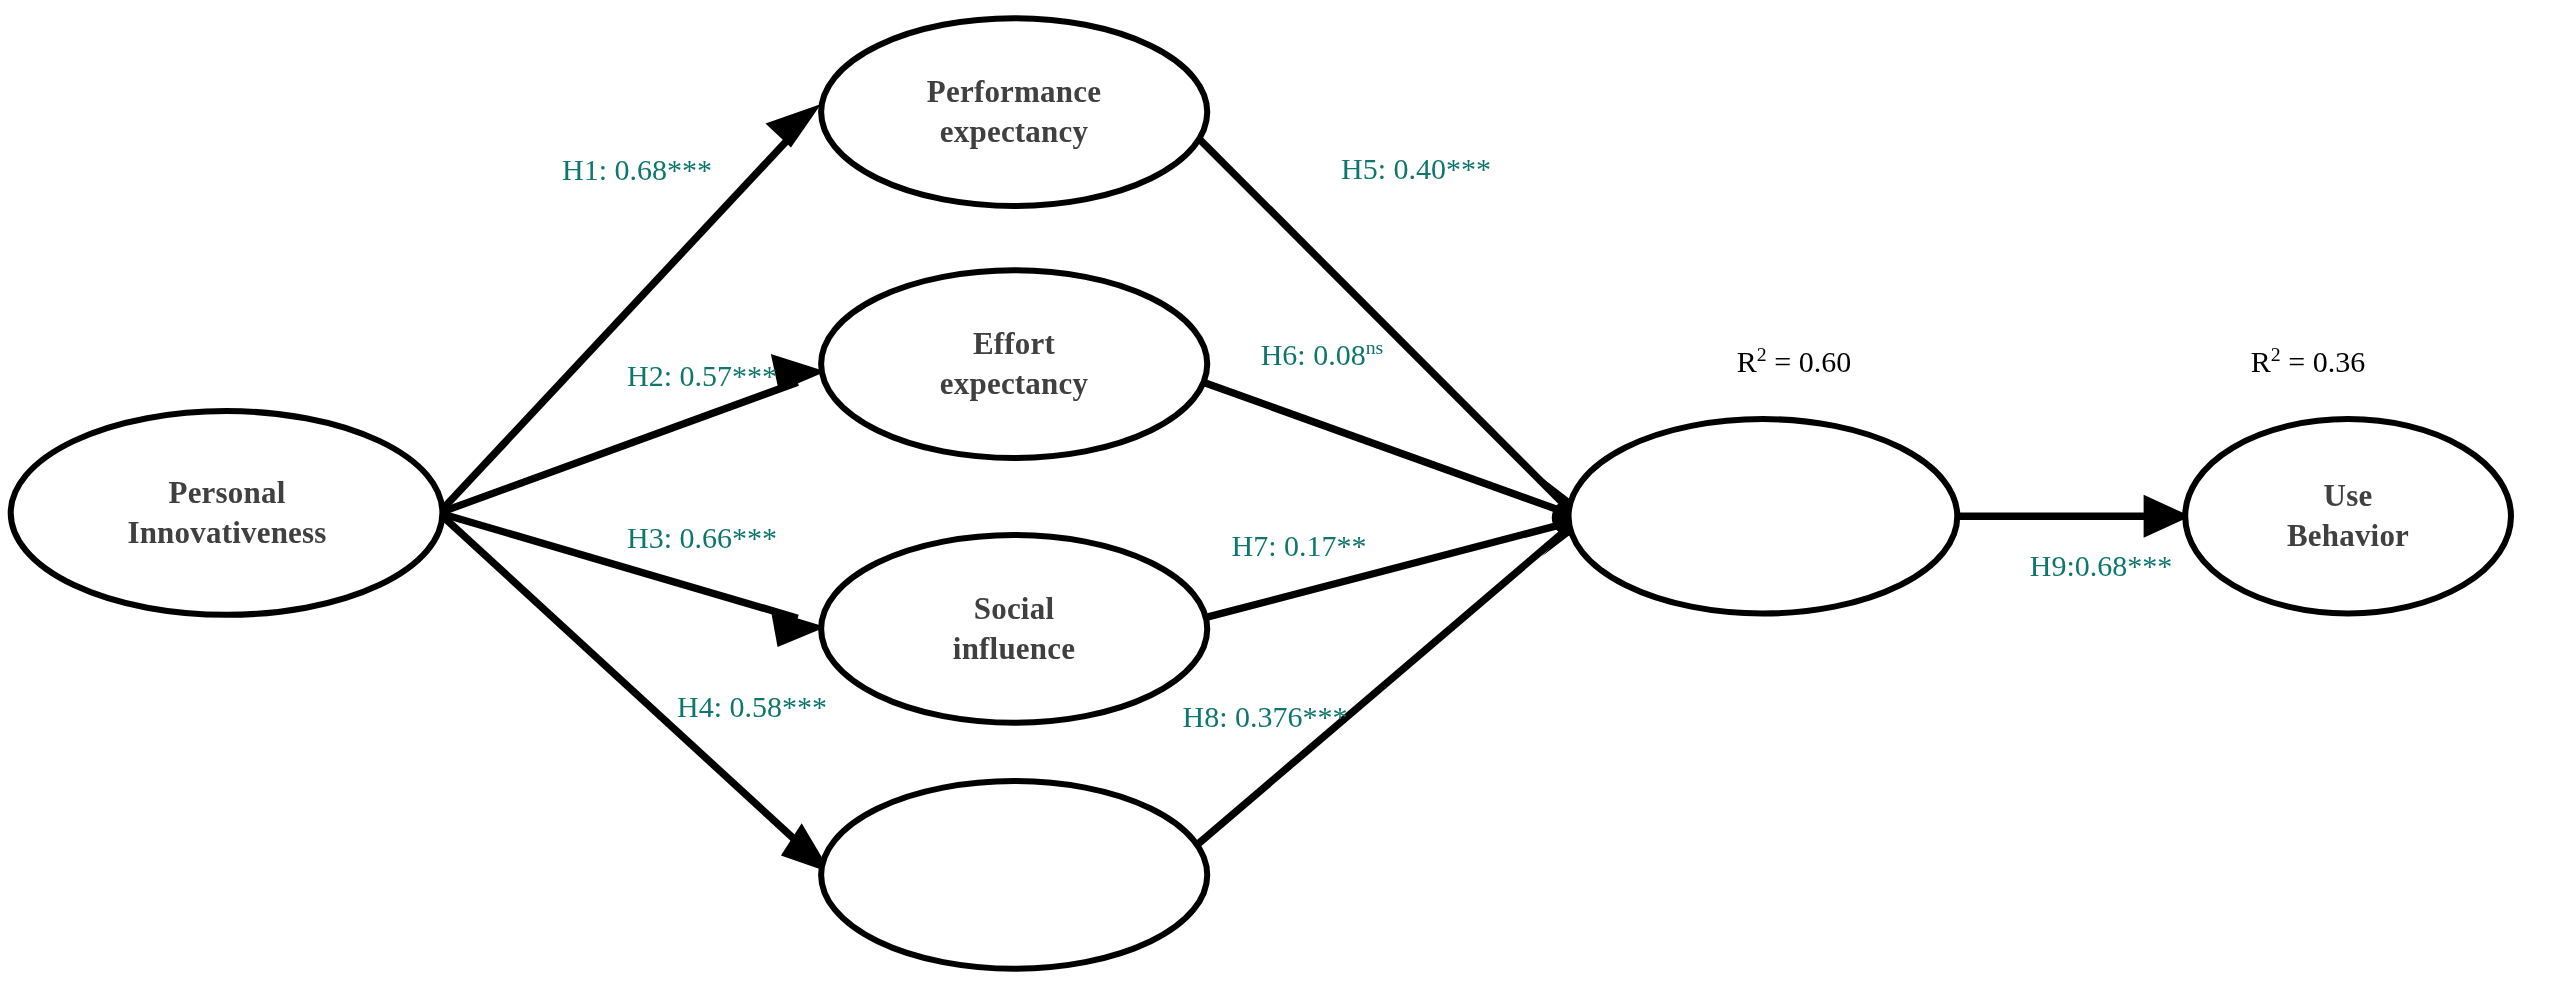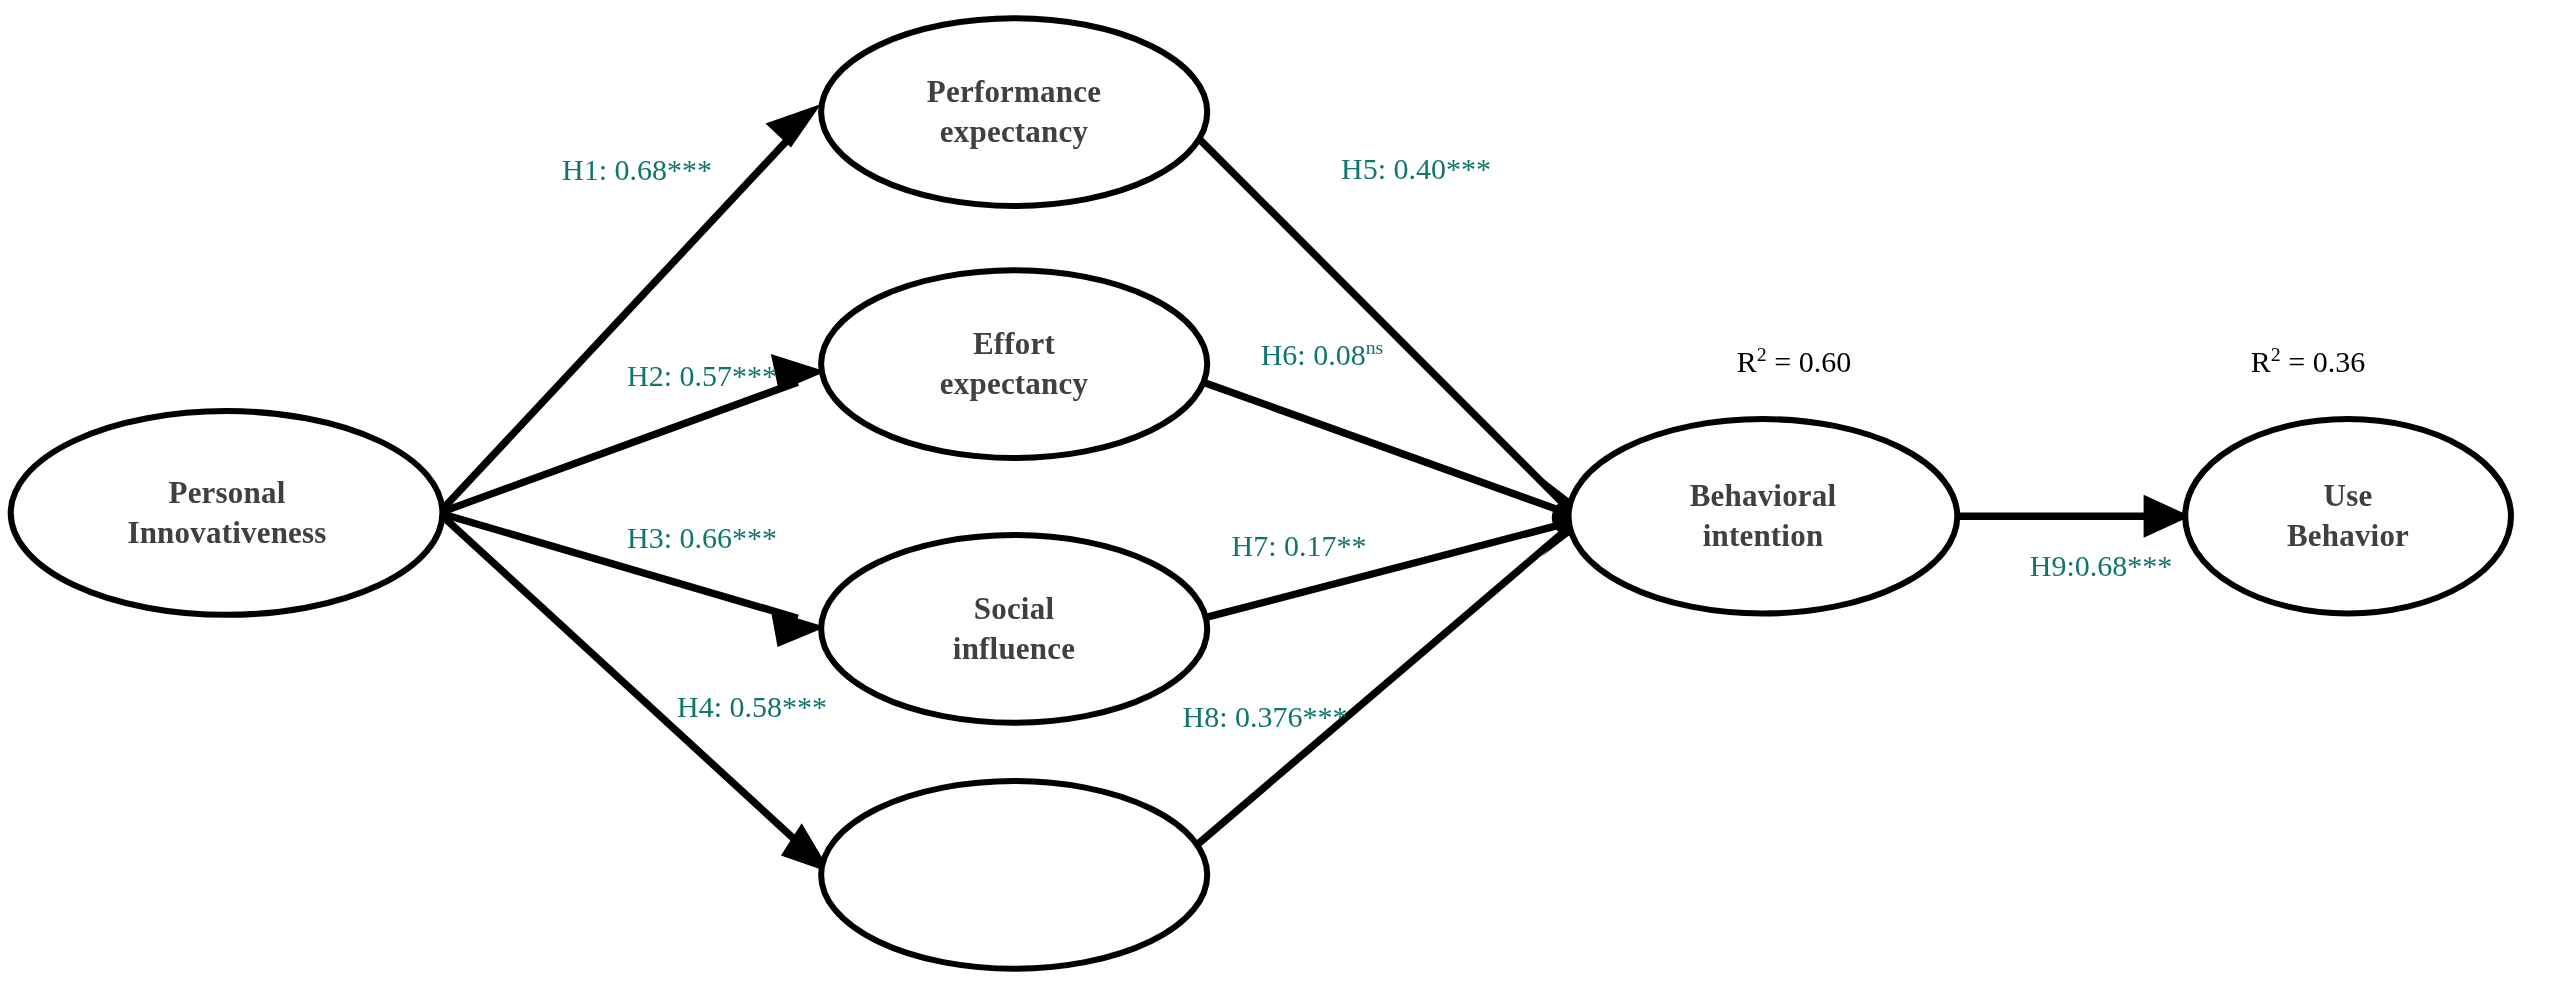--- a/index.html
+++ b/index.html
@@ -143,22 +143,20 @@
   </svg>
 
   <div class="node-label" style="left:227px;  top:513px;">Personal
 Innovativeness</div>
   <div class="node-label" style="left:1014px; top:112px;">Performance
 expectancy</div>
   <div class="node-label" style="left:1014px; top:364px;">Effort
 expectancy</div>
   <div class="node-label" style="left:1014px; top:629px;">Social
 influence</div>
-  <div class="node-label" style="left:1763px; top:516px;">Behavioral
-intention</div>
   <div class="node-label" style="left:2348px; top:516px;">Use
 Behavior</div>
 
   <div class="path-label" style="left:637px;  top:170px;">H1: 0.68***</div>
   <div class="path-label" style="left:702px; top:376px;">H2: 0.57***</div>
   <div class="path-label" style="left:702px; top:531px;margin-top:7px;">H3: 0.66***</div>
   <div class="path-label" style="left:752px; top:707px;">H4: 0.58***</div>
   <div class="path-label" style="left:1408px; top:169px;margin-left:8px;">H5: 0.40***</div>
 
   <div class="path-label" style="left:1322px; top:355px;"><span>H6: 0.08</span><sup>ns</sup></div>

